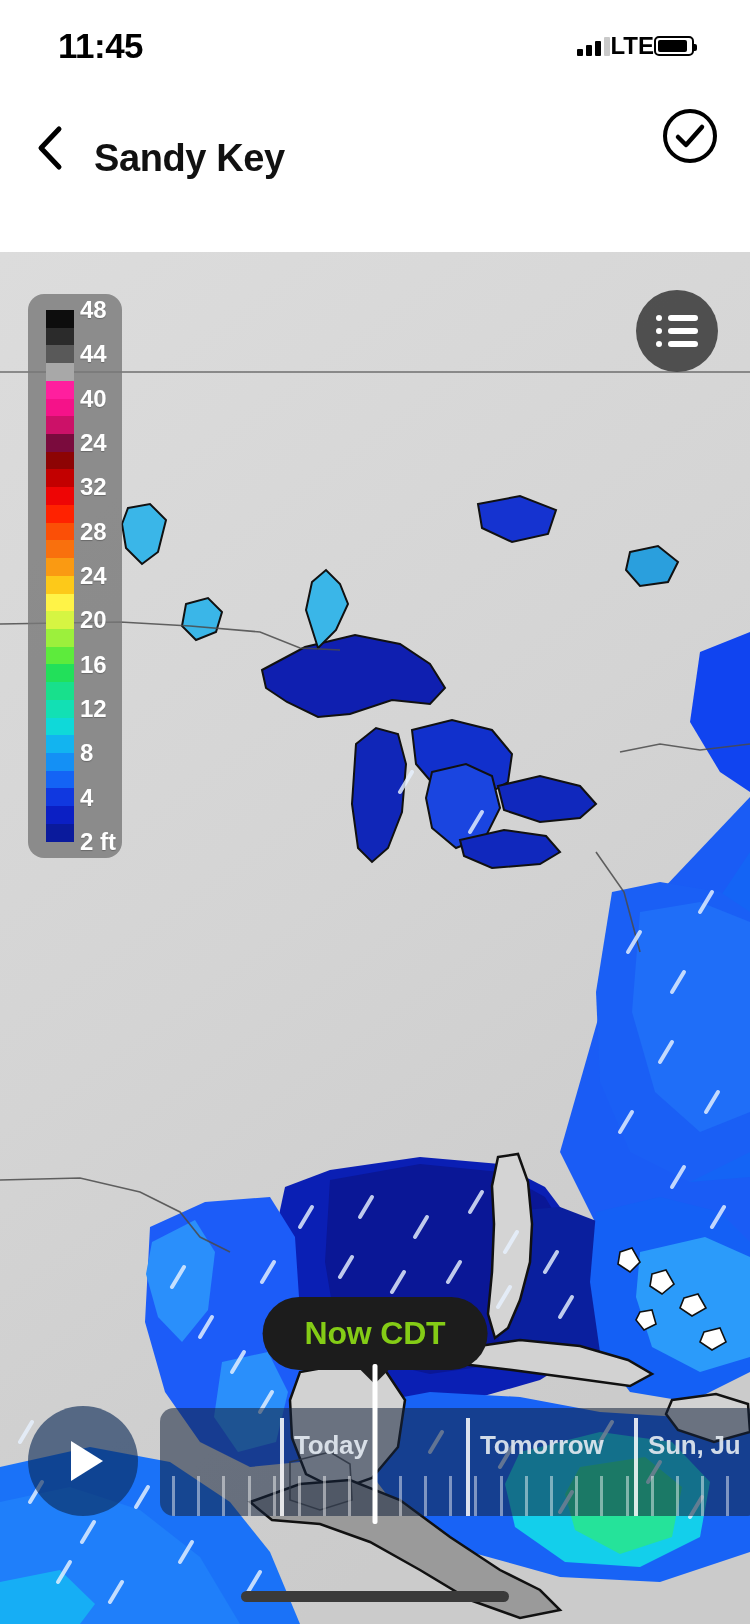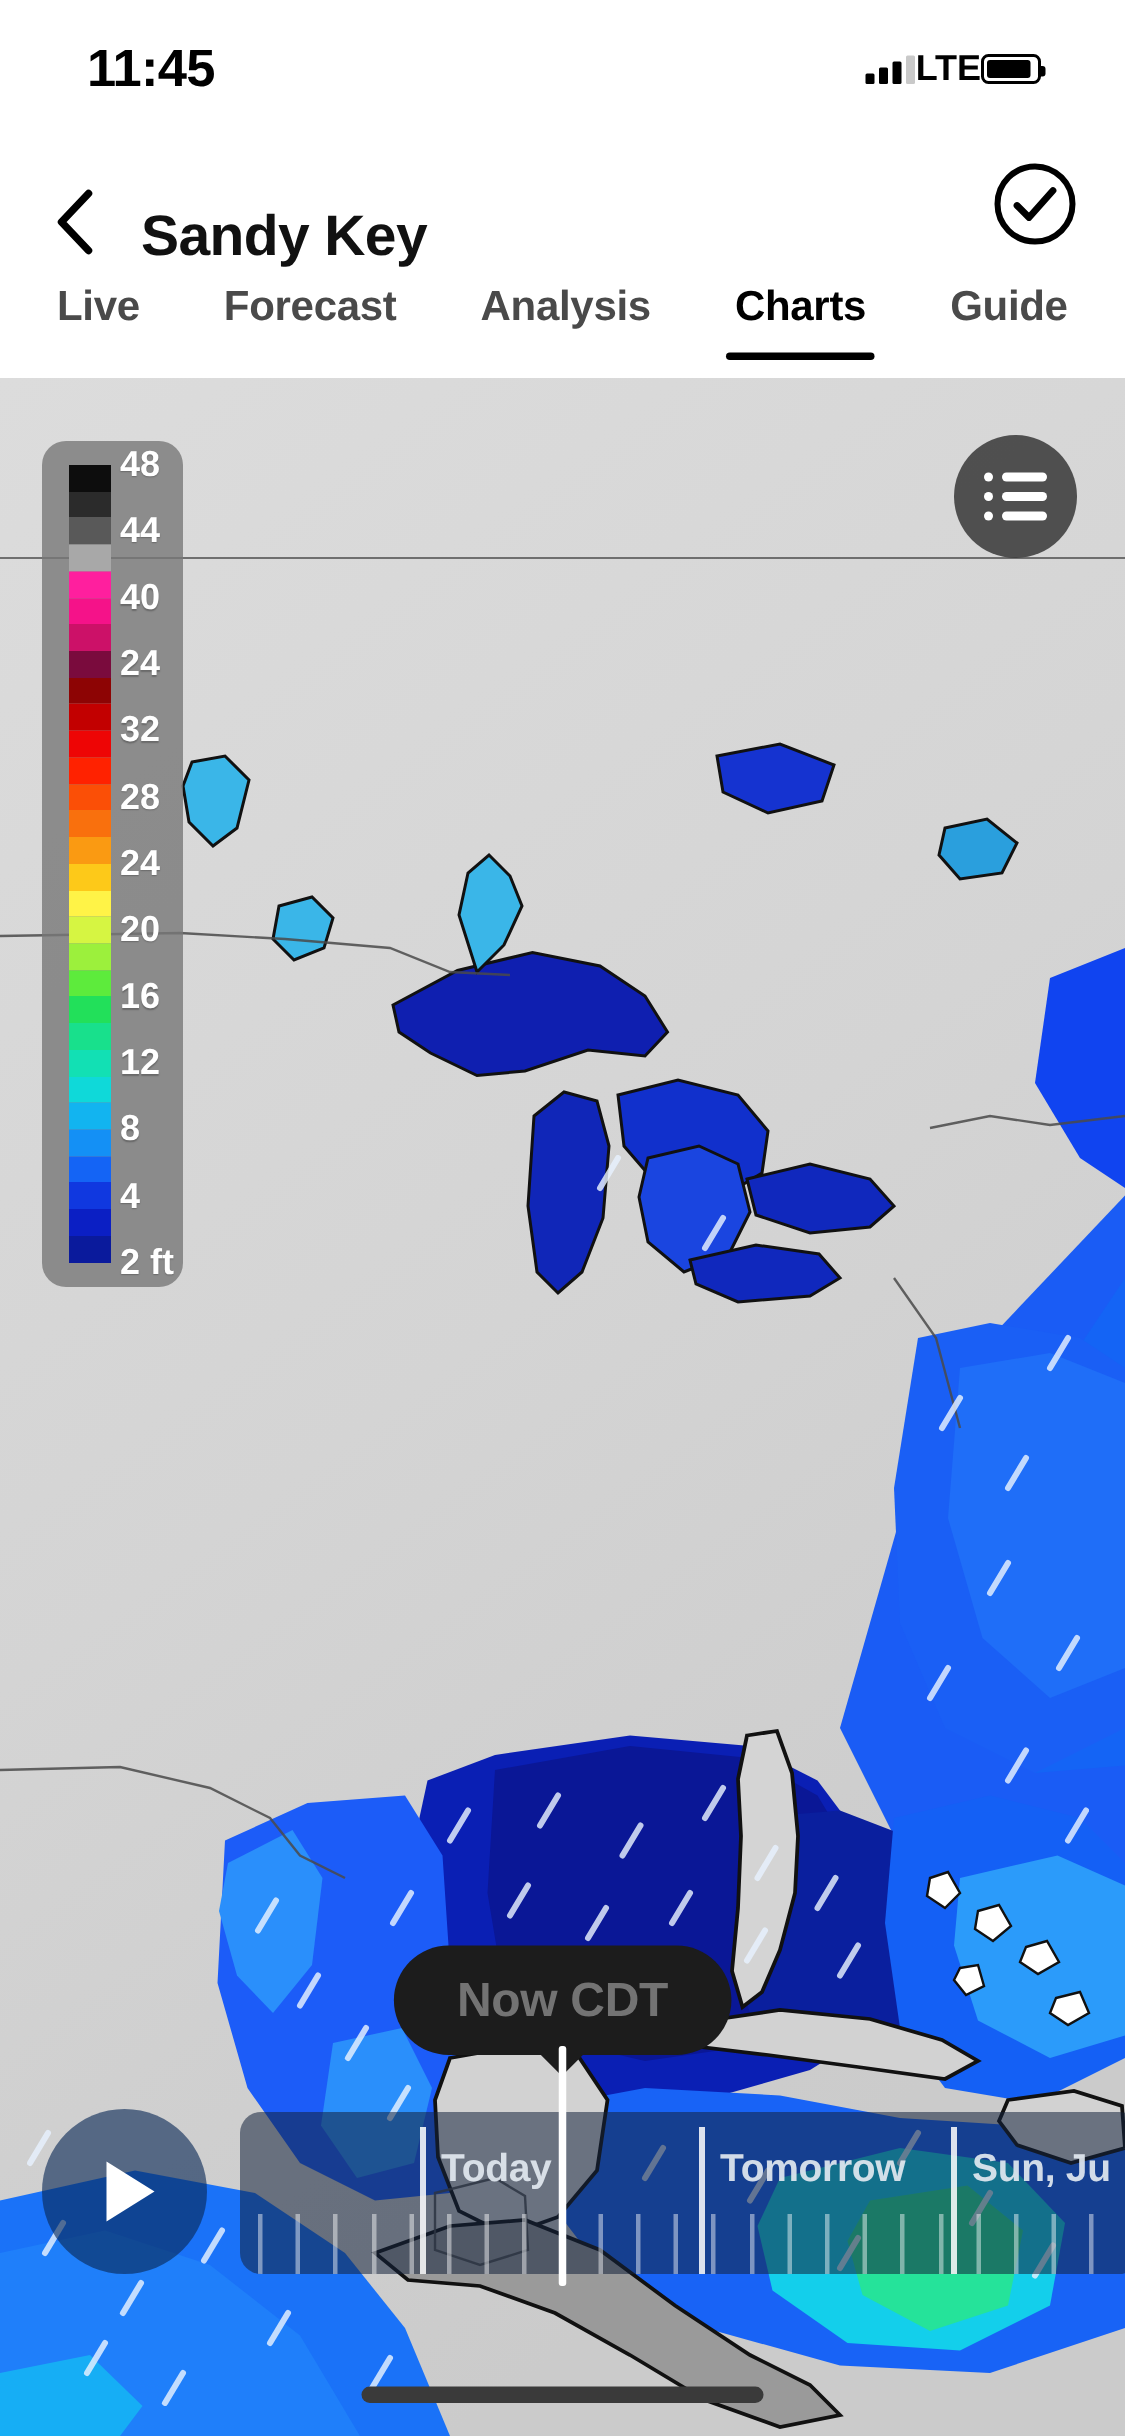--- a/index.html
+++ b/index.html
@@ -108,21 +108,21 @@
   }
   .list-icon { display:flex; flex-direction: column; gap: 7px; }
   .list-icon .row { display:flex; align-items:center; gap: 6px; }
   .list-icon .dot { width: 6px; height: 6px; background:#fff; border-radius: 50%; }
   .list-icon .line { width: 30px; height: 6px; background:#fff; border-radius: 3px; }
 
   
   .now-pill {
     position: absolute; left: 50%; transform: translateX(-50%);
     bottom: 254px;
-    background: #1c1c1c; color: #737373;
+    background: #1c1c1c; color: #84cc16;
     border-radius: 40px;
     padding: 18px 42px;
     font-size: 32px; font-weight: 700; letter-spacing: -0.2px;
     z-index: 8; white-space: nowrap;
   }
   .now-pill::after {
     content:""; position:absolute; left: 50%; transform: translateX(-50%);
     bottom: -14px; width: 0; height: 0;
     border-left: 16px solid transparent; border-right: 16px solid transparent;
     border-top: 16px solid #1c1c1c;
@@ -203,27 +203,20 @@
     </div>
     <div class="page-title">Sandy Key</div>
     <div class="check-btn">
       <svg width="56" height="56" viewBox="0 0 56 56">
         <circle cx="28" cy="28" r="25" fill="none" stroke="#000" stroke-width="4"></circle>
         <polyline points="16,29 24,37 40,19" fill="none" stroke="#000" stroke-width="4.5" stroke-linecap="round" stroke-linejoin="round"></polyline>
       </svg>
     </div>
   </div>
 
-  <div class="tabbar" id="tabbar">
-      <div class="tab" style="margin-left: 38px;"><span>Live</span></div>
-      <div class="tab" style="margin-left: 56px;"><span>Forecast</span></div>
-      <div class="tab" style="margin-left: 56px;"><span>Analysis</span></div>
-      <div class="tab active" style="margin-left: 56px;"><span>Charts</span><span class="tab-underline"></span></div>
-      <div class="tab" style="margin-left: 56px;"><span>Guide</span></div>
-    </div>
 
   <div class="map-wrap">
 
     <svg class="map-svg" viewBox="0 0 750 1372" preserveAspectRatio="none">
       <defs>
         <linearGradient id="landShade" x1="0" y1="0" x2="0.4" y2="1">
           <stop offset="0%" stop-color="#dcdcdc"></stop>
           <stop offset="55%" stop-color="#d4d4d4"></stop>
           <stop offset="100%" stop-color="#cbcbcb"></stop>
         </linearGradient>

